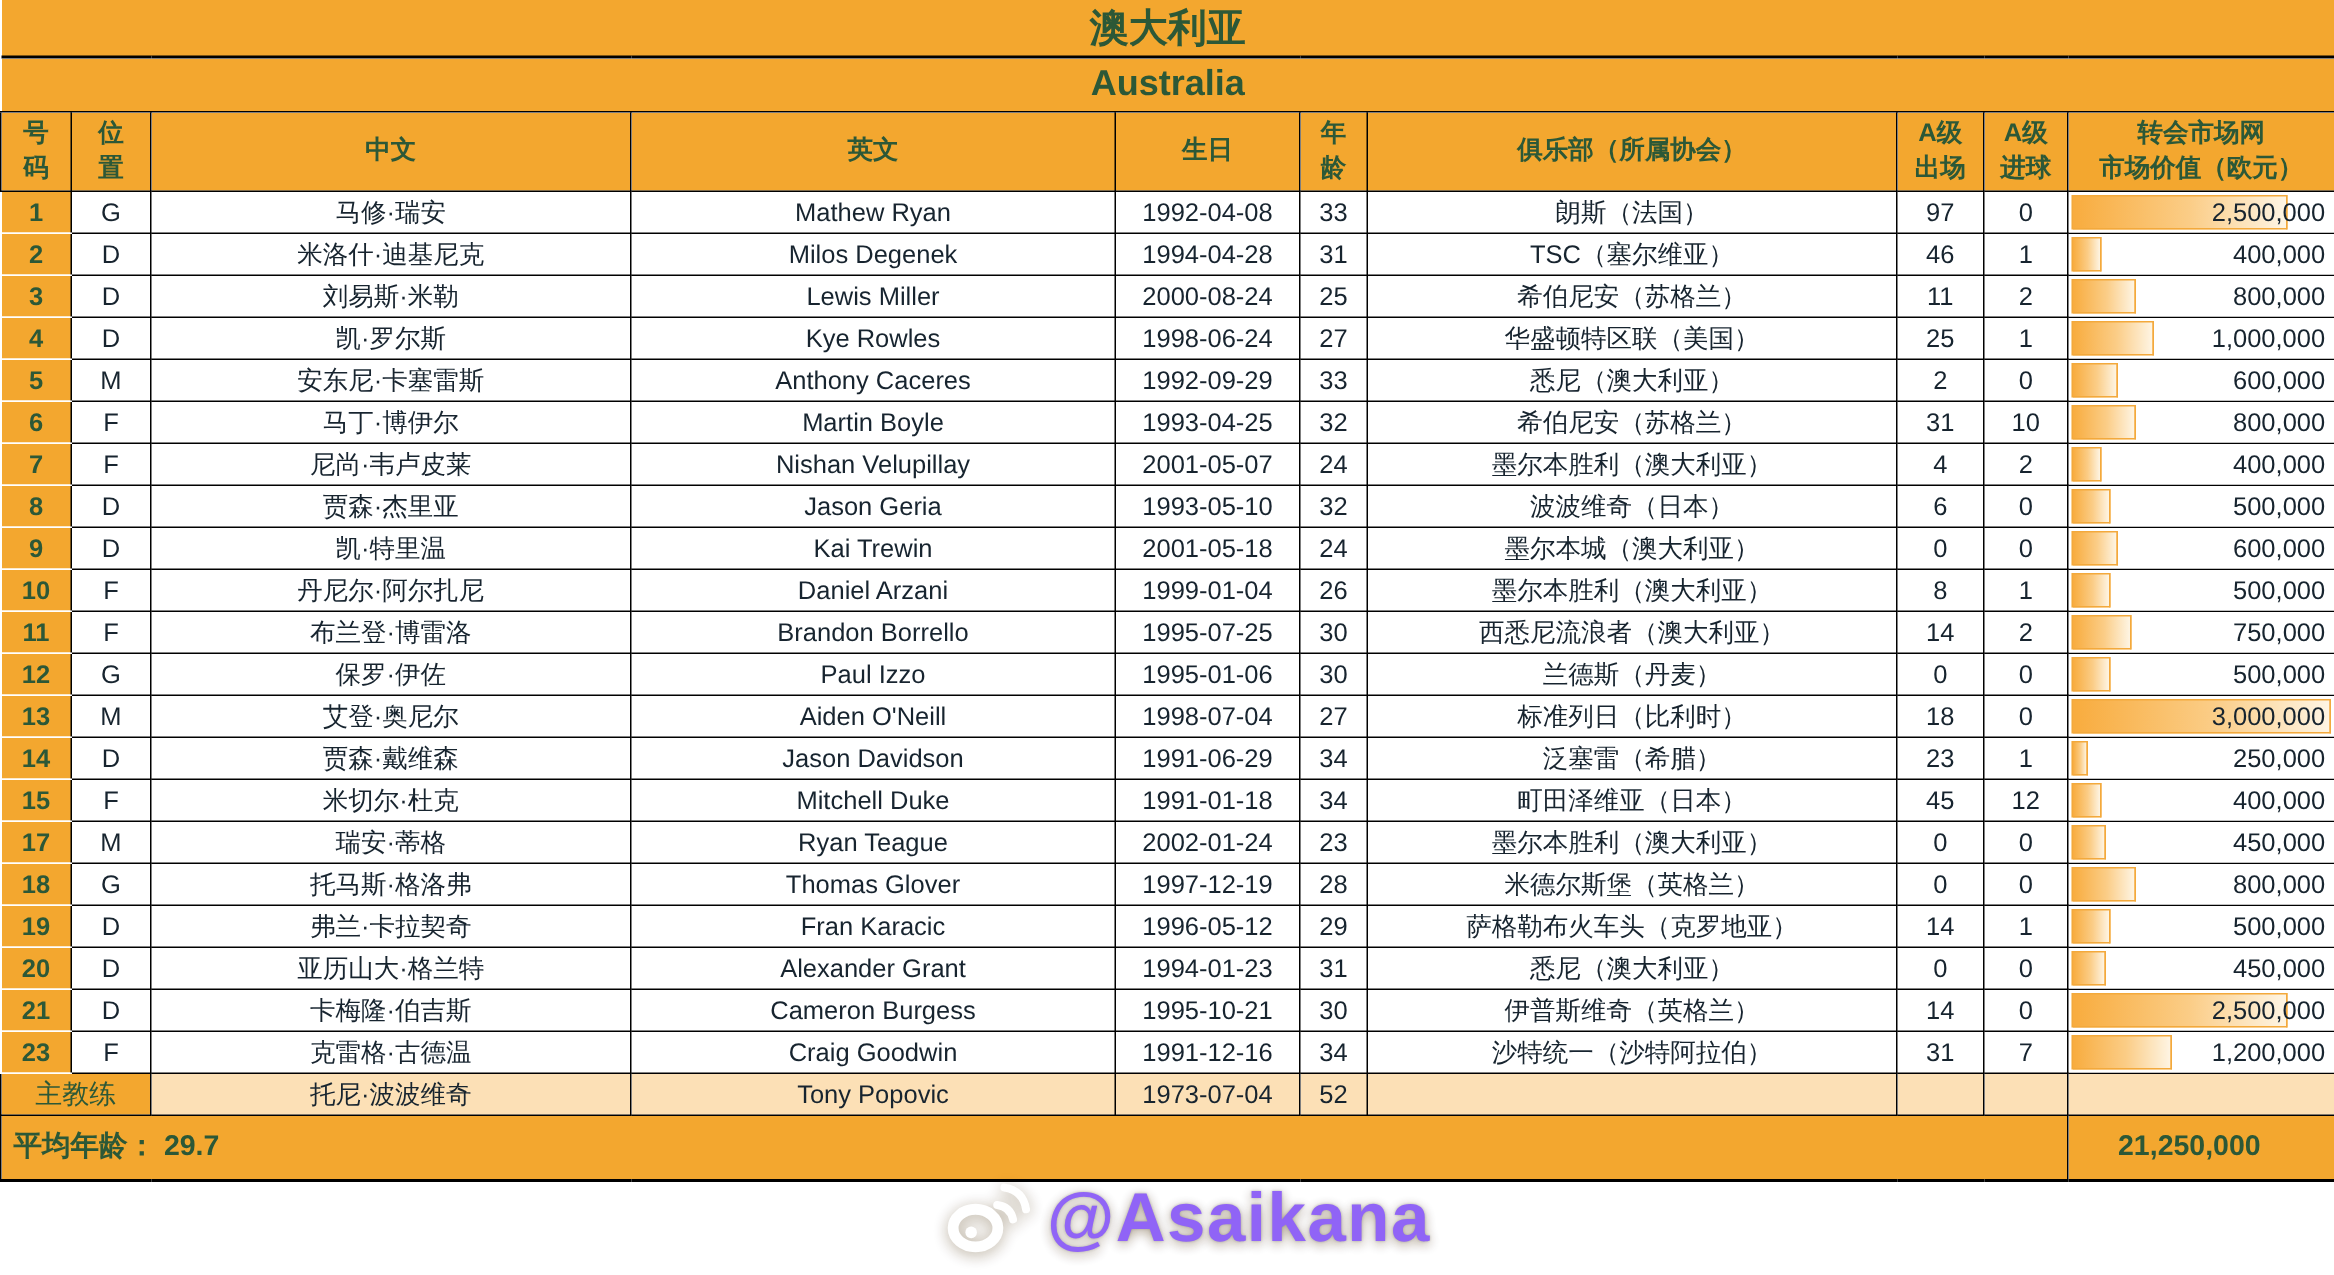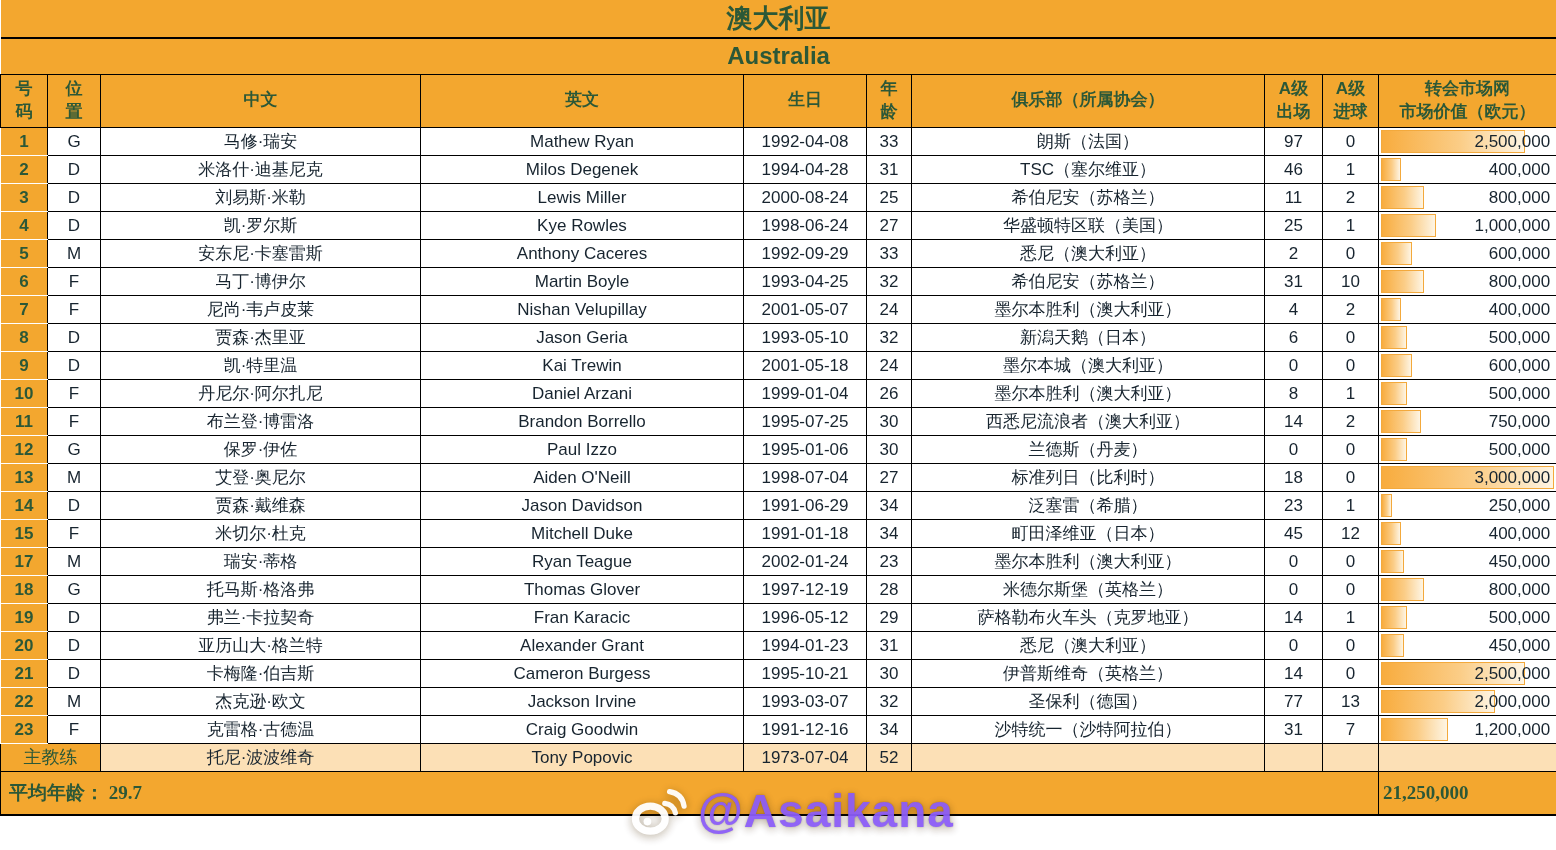--- a/index.html
+++ b/index.html
@@ -23,21 +23,21 @@
   col.c-no{width:47px;}  col.c-pos{width:53px;}
   col.c-cn{width:320px;} col.c-en{width:323px;}
   col.c-dob{width:123px;}col.c-age{width:45px;}
   col.c-club{width:353px;}col.c-caps{width:58px;}
   col.c-goals{width:56px;}col.c-val{width:178px;}
 
   tr.title-row{height:38px;margin-top:31px;}
   tr.subtitle-row{height:36px;}
   tr.header-row{height:53px;}
   tr.data-row{height:28px;}
-  tr.footer-row{height:44px;font-family:Liberation Serif, serif;}
+  tr.footer-row{height:44px;}
 
   th,td{padding:0 4px;overflow:hidden;white-space:nowrap;}
 
   tr.title-row th{
     background:var(--orange);color:var(--green);
     font-size:26px;font-weight:bold;text-align:center;
     border-bottom:2px solid #000;
   }
   tr.subtitle-row th{
     background:var(--orange);color:var(--green);
@@ -77,21 +77,21 @@
     box-sizing:border-box;
   }
   td.value-cell .val-text{position:relative;z-index:2;}
 
   tr.footer-row td{
     background:var(--orange);color:var(--green);font-weight:bold;
     font-size:19px;border:1px solid #000;border-bottom:2px solid #000;
   }
   td.avg-cell{text-align:left;padding-left:8px;border-right:none!important;}
   td.footer-spacer{border-left:none!important;}
-  td.total-cell{text-align:left;padding-right:20px;margin-left:12px;}
+  td.total-cell{text-align:center;padding-right:20px;margin-left:12px;}
 
   .watermark{
     position:absolute;left:630px;top:784px;z-index:5;
     display:flex;align-items:center;gap:10px;
     color:#8b5cf6;font-size:46px;font-weight:600;letter-spacing:1px;
     text-shadow:0 2px 8px rgba(70,45,0,.45),0 0 2px rgba(0,0,0,.25);
     opacity:.95;pointer-events:none;
   }
   .watermark svg{filter:drop-shadow(0 2px 5px rgba(70,45,0,.4));}
 </style>
@@ -222,21 +222,21 @@
         <td>2</td>
         <td class="value-cell"><div class="bar" style="width: calc(13.3% - 4px);"></div><span class="val-text">400,000</span></td>
       </tr>
       <tr class="data-row">
         <td class="num-cell">8</td>
         <td>D</td>
         <td>贾森·杰里亚</td>
         <td>Jason Geria</td>
         <td>1993-05-10</td>
         <td>32</td>
-        <td>新潟天鹅（日本）</td>
+        <td>波波维奇（日本）</td>
         <td>6</td>
         <td>0</td>
         <td class="value-cell"><div class="bar" style="width: calc(16.7% - 4px);"></div><span class="val-text">500,000</span></td>
       </tr>
       <tr class="data-row">
         <td class="num-cell">9</td>
         <td>D</td>
         <td>凯·特里温</td>
         <td>Kai Trewin</td>
         <td>2001-05-18</td>
@@ -370,32 +370,20 @@
         <td class="num-cell">21</td>
         <td>D</td>
         <td>卡梅隆·伯吉斯</td>
         <td>Cameron Burgess</td>
         <td>1995-10-21</td>
         <td>30</td>
         <td>伊普斯维奇（英格兰）</td>
         <td>14</td>
         <td>0</td>
         <td class="value-cell"><div class="bar" style="width: calc(83.3% - 4px);"></div><span class="val-text">2,500,000</span></td>
-      </tr>
-      <tr class="data-row">
-        <td class="num-cell">22</td>
-        <td>M</td>
-        <td>杰克逊·欧文</td>
-        <td>Jackson Irvine</td>
-        <td>1993-03-07</td>
-        <td>32</td>
-        <td>圣保利（德国）</td>
-        <td>77</td>
-        <td>13</td>
-        <td class="value-cell"><div class="bar" style="width: calc(66.7% - 4px);"></div><span class="val-text">2,000,000</span></td>
       </tr>
       <tr class="data-row">
         <td class="num-cell">23</td>
         <td>F</td>
         <td>克雷格·古德温</td>
         <td>Craig Goodwin</td>
         <td>1991-12-16</td>
         <td>34</td>
         <td>沙特统一（沙特阿拉伯）</td>
         <td>31</td>

